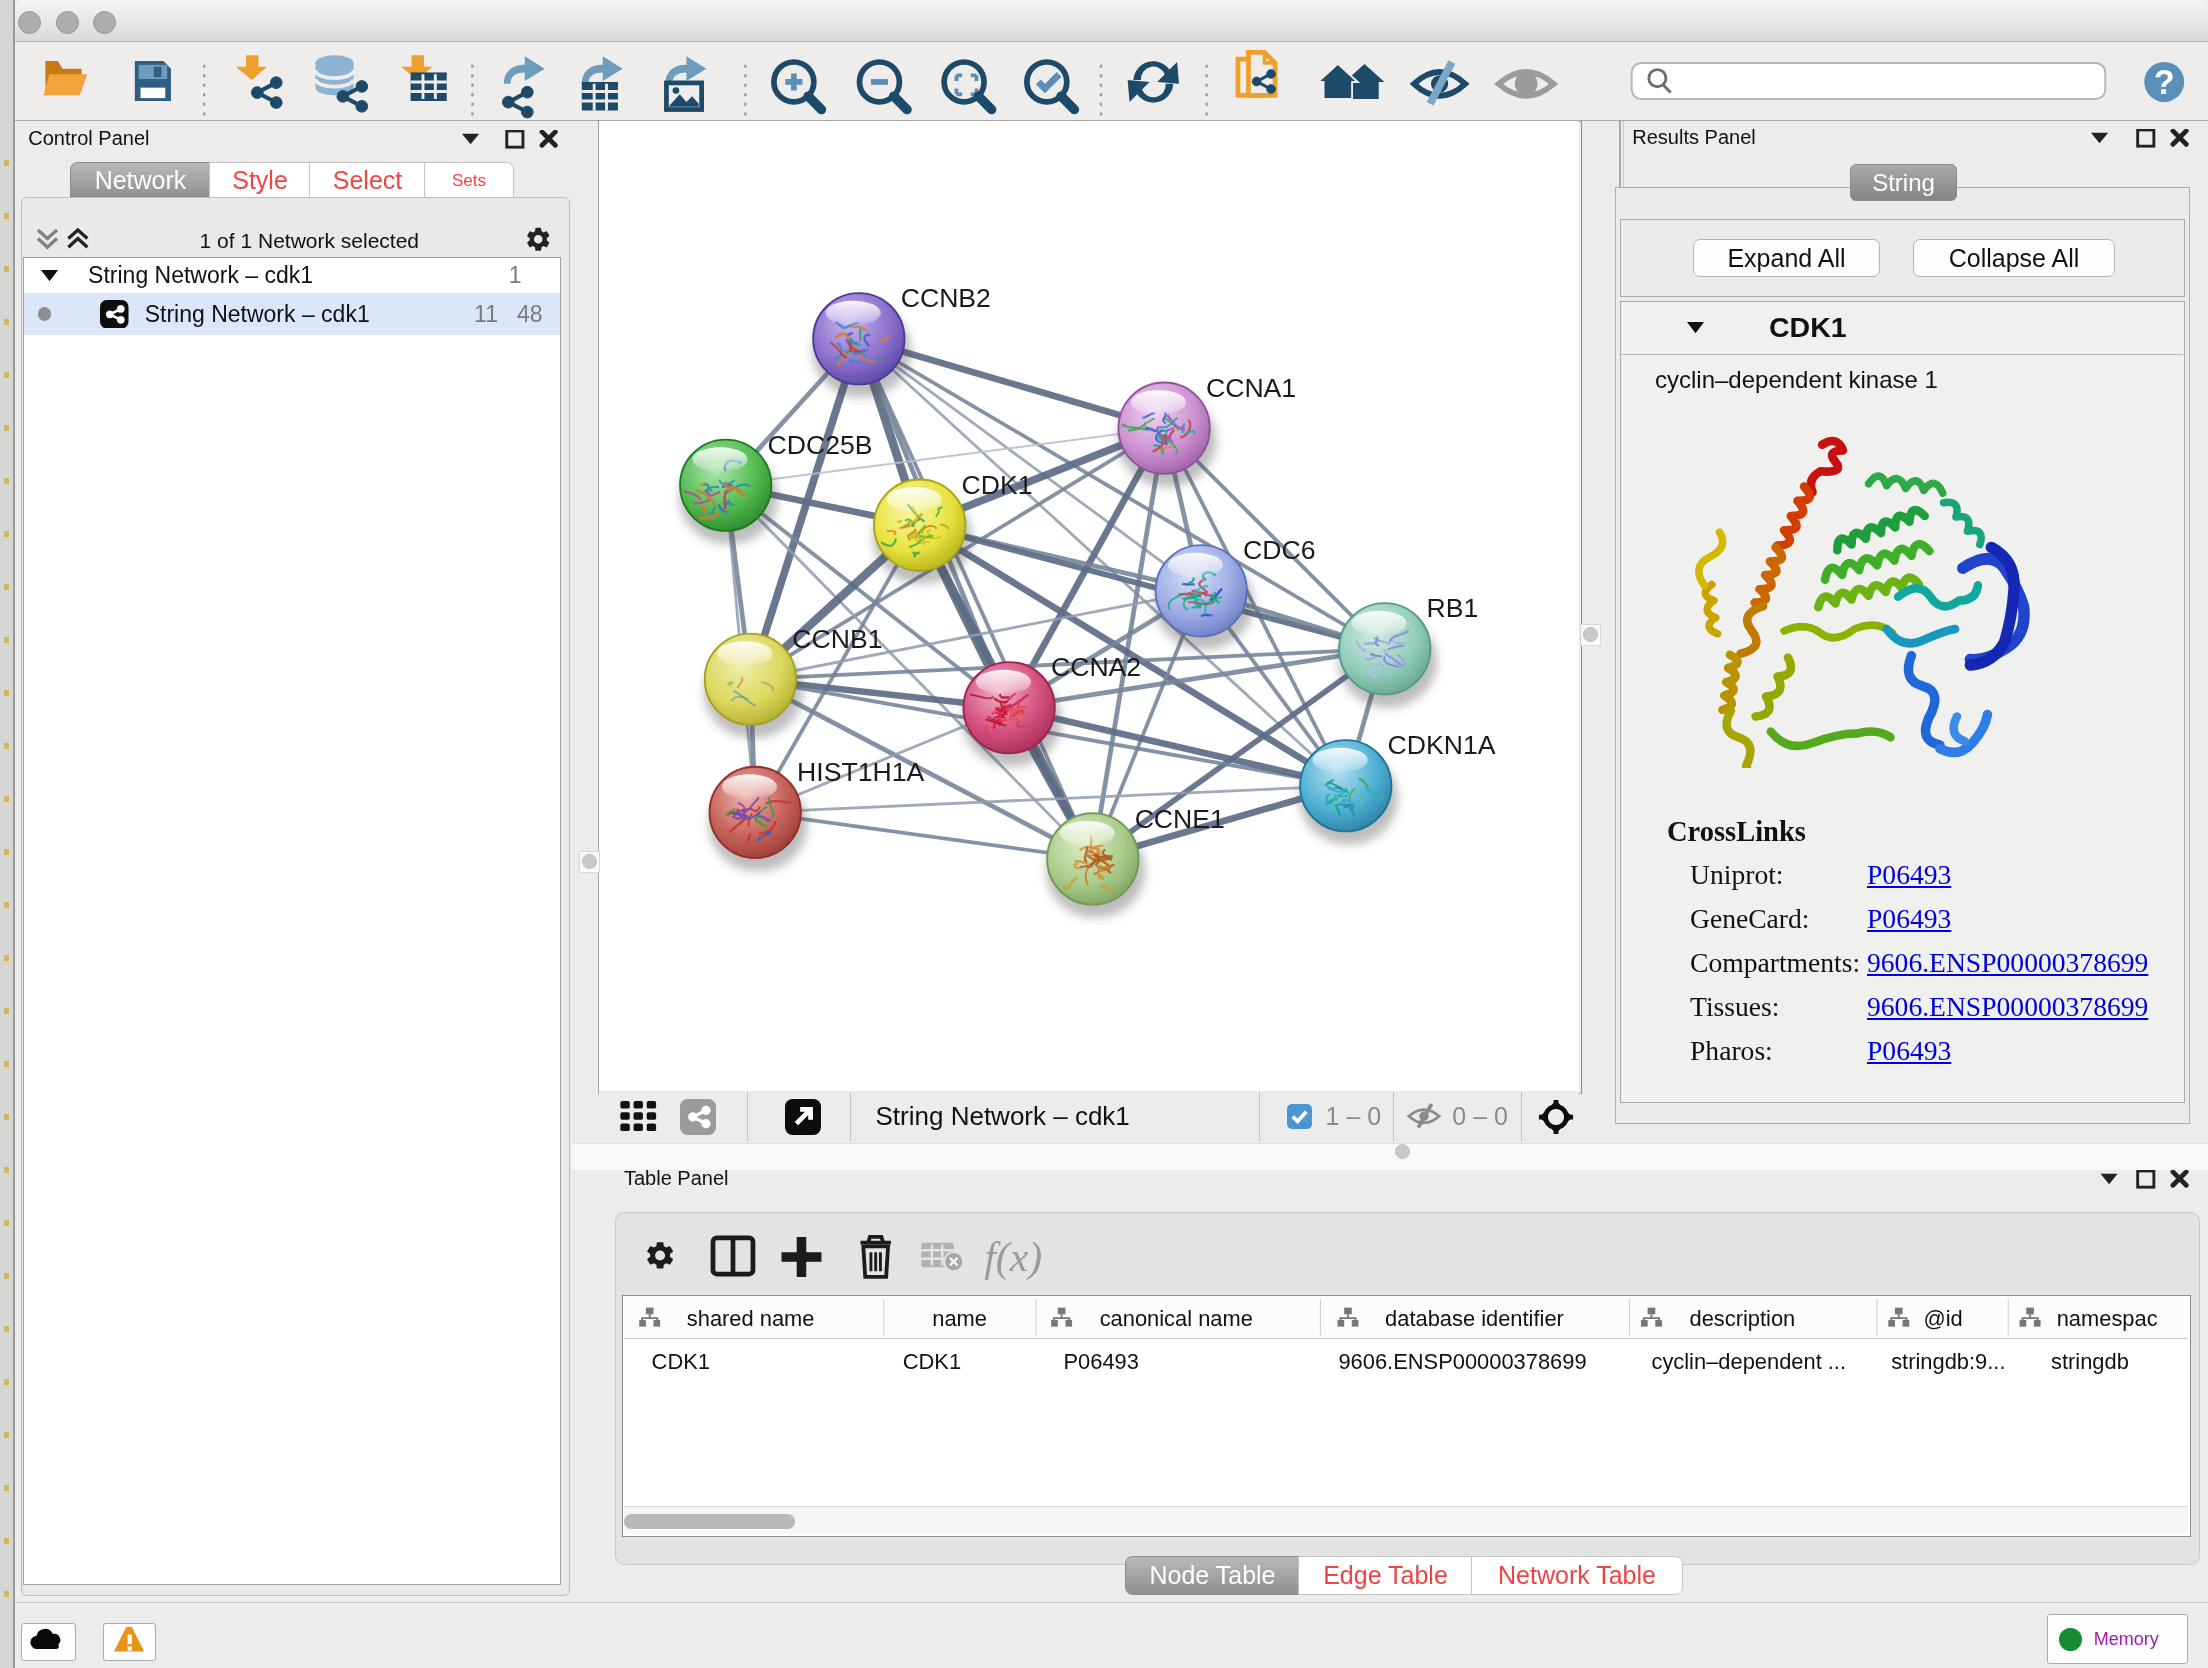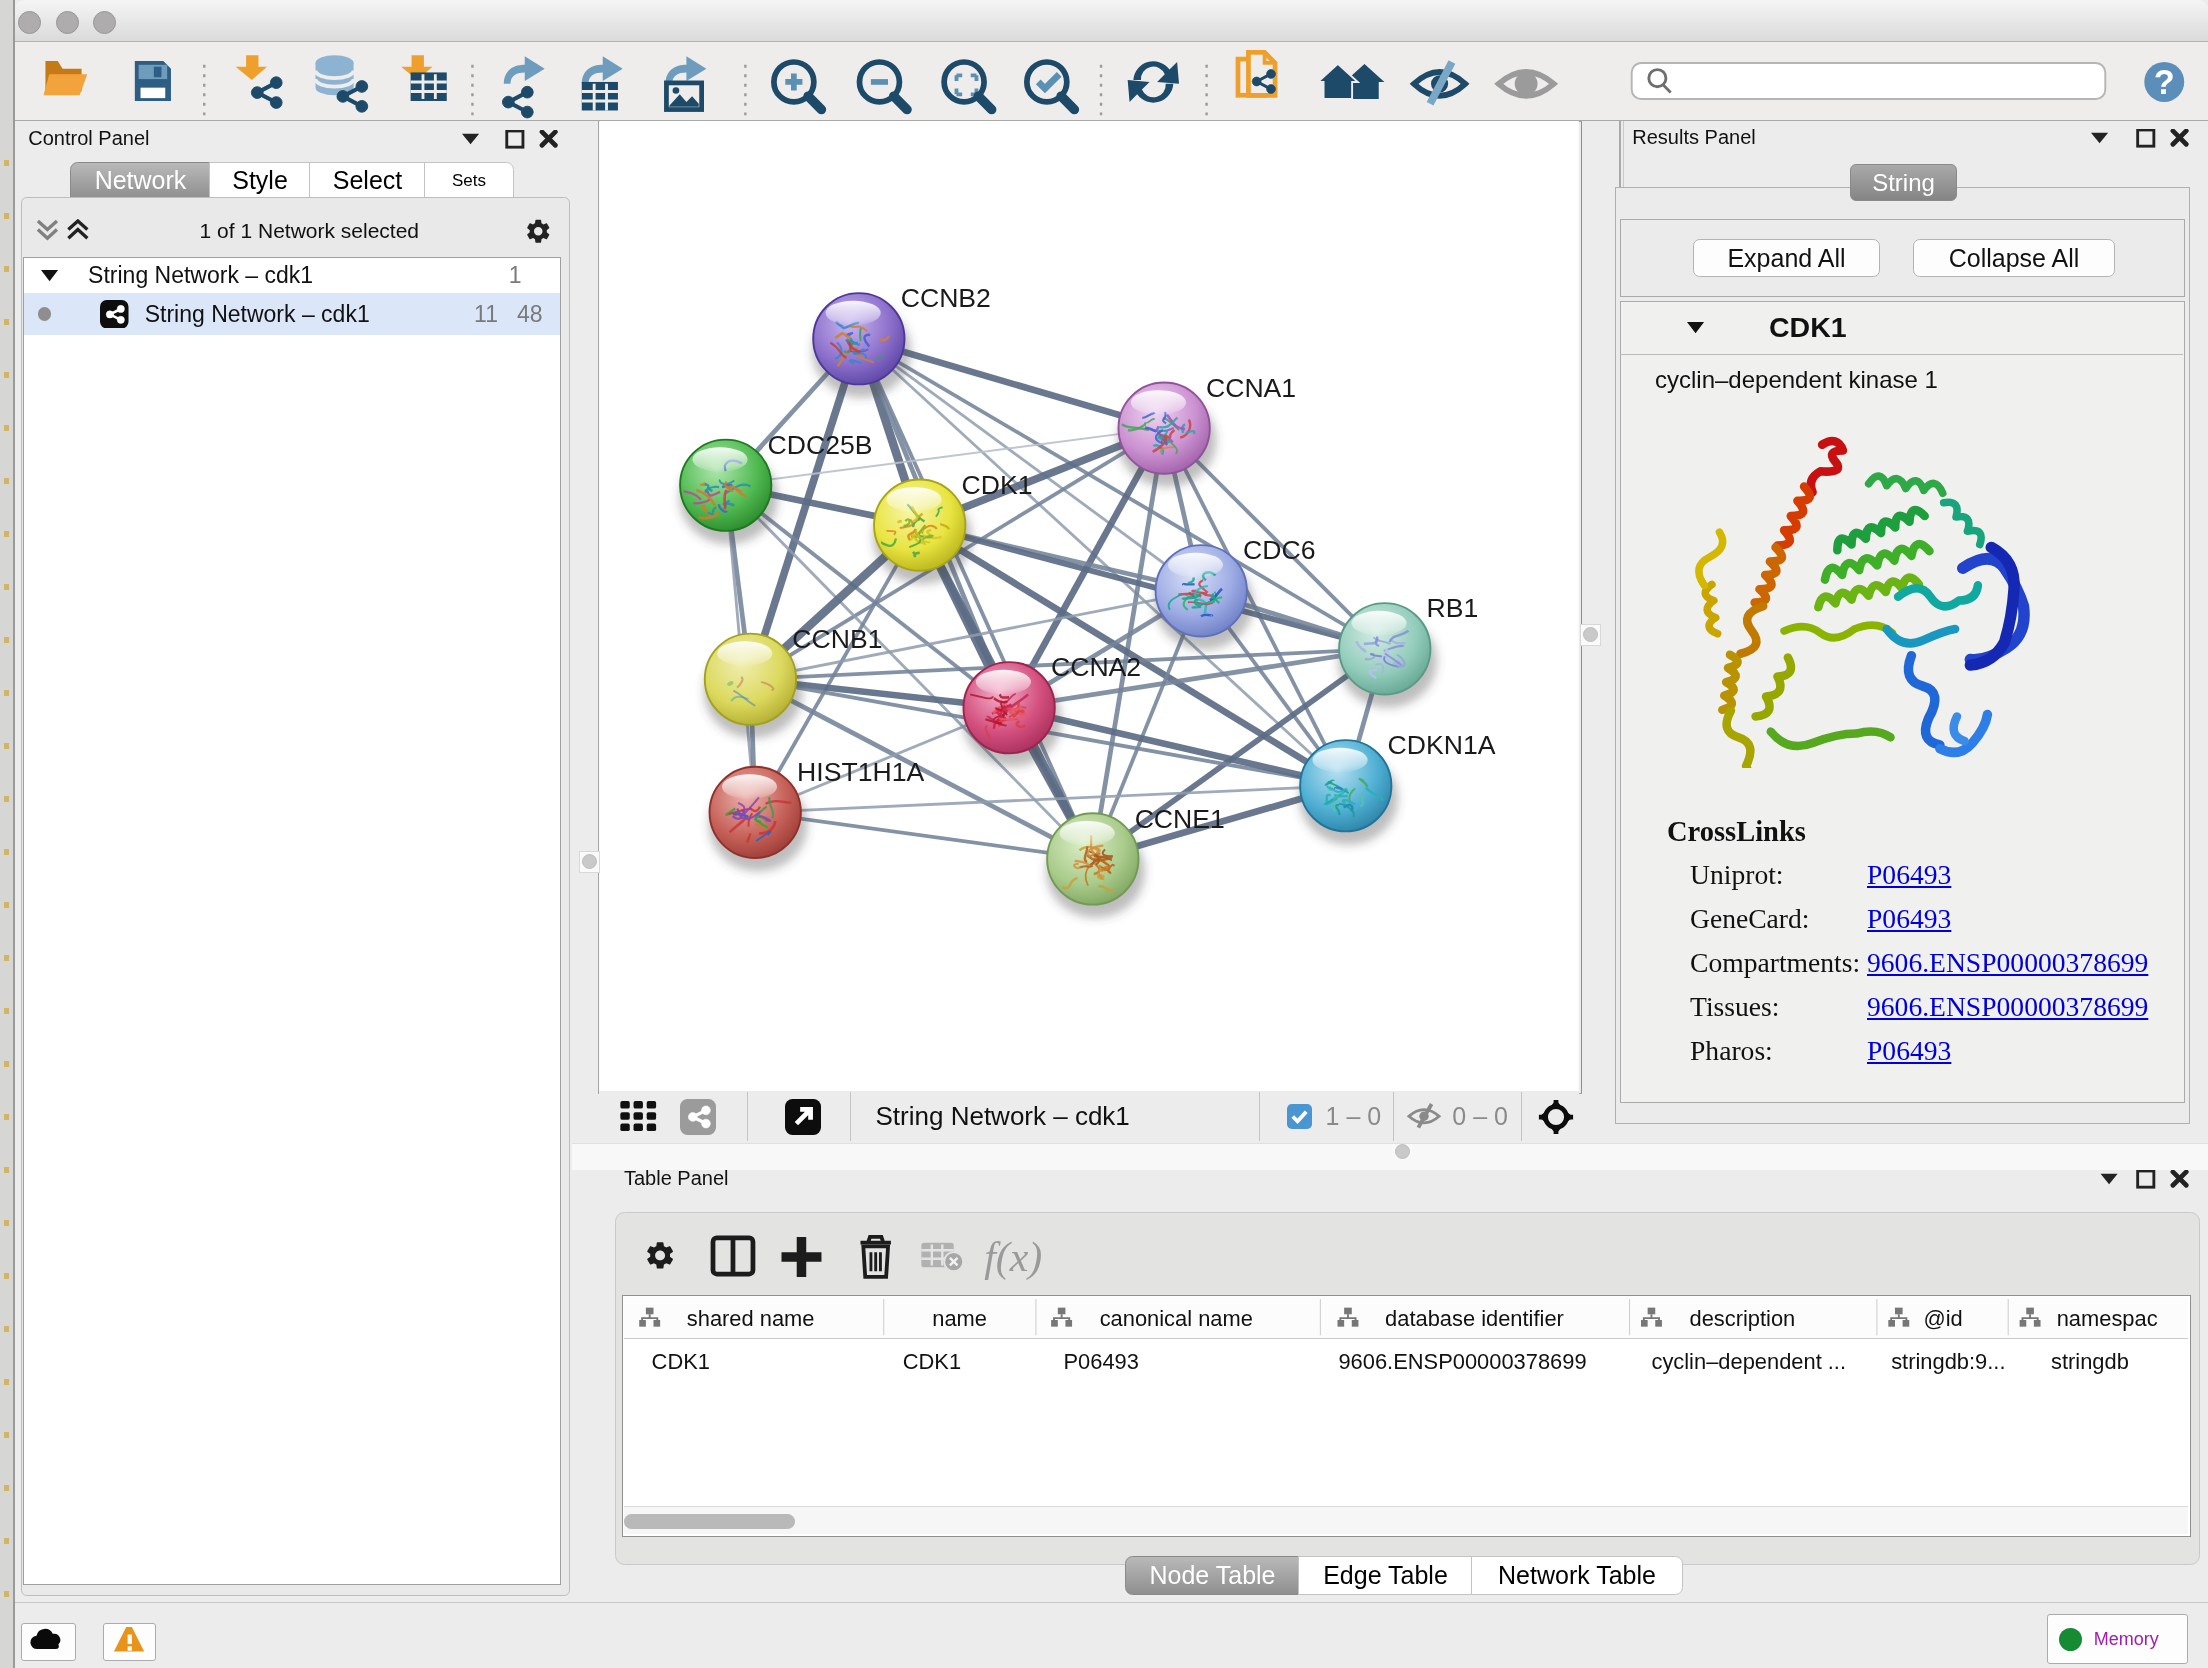--- a/index.html
+++ b/index.html
@@ -1,20 +1,20 @@
 <!DOCTYPE html>
 <html style="font-size:15px"><head>
 <meta charset="utf-8">
 <style>
 html,body{margin:0;padding:0;}
 body{width:2208px;height:1668px;position:relative;background:#ececec;
   font-family:"Liberation Sans",sans-serif;overflow:hidden;}
 .abs{position:absolute;}
 .panel-title{font-size:20px;color:#111;}
-.seg{border:1px solid #c3c3c3;background:#fff;color:#000000;display:flex;align-items:center;justify-content:center;}
+.seg{border:1px solid #c3c3c3;background:#fff;color:#ef4444;display:flex;align-items:center;justify-content:center;}
 .seg.sel{background:linear-gradient(#b9b9b9,#8f8f8f);color:#fff;border-color:#8a8a8a;}
 </style>
 </head>
 <body>
 
 <div class="abs" style="left:0;top:0;width:14.3px;height:1668px;background:#d6d6d5;"></div>
 <div class="abs" style="left:3.8px;top:114px;width:5.7px;height:1522px;background:
   repeating-linear-gradient(#d6d6d5 0 46px, #d3b465 46px 52px, #d6d6d5 52px 53px);"></div>
 <div class="abs" style="left:13.3px;top:0;width:1.9px;height:1668px;background:#9a9a9a;"></div>
 
@@ -181,21 +181,21 @@
     <path d="M84 2 L98 16 M98 2 L84 16" stroke="#222" stroke-width="5" stroke-linecap="round"></path>
   </svg>
 
   <div class="abs seg sel" style="left:55px;top:41px;width:139px;height:35px;border-radius:7.6px 0 0 0;font-size:25px;">Network</div>
   <div class="abs seg" style="left:194px;top:41px;width:100px;height:35px;font-size:25px;">Style</div>
   <div class="abs seg" style="left:294px;top:41px;width:115px;height:35px;font-size:25px;">Select</div>
   <div class="abs seg" style="left:409px;top:41px;width:88px;height:35px;border-radius:0 7.6px 0 0;font-size:17px;">Sets</div>
 
   <div class="abs" style="left:5.7px;top:76px;width:547px;height:1397px;border:1px solid #bdbdbd;background:#e9e9e9;border-radius:5.7px;"></div>
 
-  <div class="abs" style="left:7.6px;top:88px;width:543px;height:44px;display:flex;align-items:center;gap:40px;">
+  <div class="abs" style="left:7.6px;top:88px;width:543px;height:44px;display:flex;align-items:flex-end;gap:40px;">
     <svg width="59" height="25" style="margin-left:13.3px;" viewBox="0 0 62 26">
         <path d="M2 2 l10 9 10 -9 M2 11 l10 9 10 -9" stroke="#808080" stroke-width="3.5" fill="none"></path>
         <path d="M34 20 l10 -9 10 9 M34 11 l10 -9 10 9" stroke="#222" stroke-width="3.5" fill="none"></path>
       </svg>
     <div style="flex:1;text-align:center;font-size:21px;color:#111;">1 of 1 Network selected</div>
     <svg width="28.5" height="28.5" viewBox="0 0 24 24" style="margin-right:13.3px;">
         <path fill="#222" d="M19.14,12.94c0.04-0.3,0.06-0.61,0.06-0.94c0-0.32-0.02-0.64-0.07-0.94l2.03-1.58c0.18-0.14,0.23-0.41,0.12-0.61 l-1.92-3.32c-0.12-0.22-0.37-0.29-0.59-0.22l-2.39,0.96c-0.5-0.38-1.03-0.7-1.62-0.94L14.4,2.81c-0.04-0.24-0.24-0.41-0.48-0.41 h-3.84c-0.24,0-0.43,0.17-0.47,0.41L9.25,5.35C8.66,5.59,8.12,5.92,7.63,6.29L5.24,5.33c-0.22-0.08-0.47,0-0.59,0.22L2.74,8.87 C2.62,9.08,2.66,9.34,2.86,9.48l2.03,1.58C4.84,11.36,4.8,11.69,4.8,12s0.02,0.64,0.07,0.94l-2.03,1.58 c-0.18,0.14-0.23,0.41-0.12,0.61l1.92,3.32c0.12,0.22,0.37,0.29,0.59,0.22l2.39-0.96c0.5,0.38,1.03,0.7,1.62,0.94l0.36,2.54 c0.05,0.24,0.24,0.41,0.48,0.41h3.84c0.24,0,0.44-0.17,0.47-0.41l0.36-2.54c0.59-0.24,1.13-0.56,1.62-0.94l2.39,0.96 c0.22,0.08,0.47,0,0.59-0.22l1.92-3.32c0.12-0.22,0.07-0.47-0.12-0.61L19.14,12.94z M12,15.6c-1.98,0-3.6-1.62-3.6-3.6 s1.62-3.6,3.6-3.6s3.6,1.62,3.6,3.6S13.98,15.6,12,15.6z"></path>
       </svg>
   </div>
 

